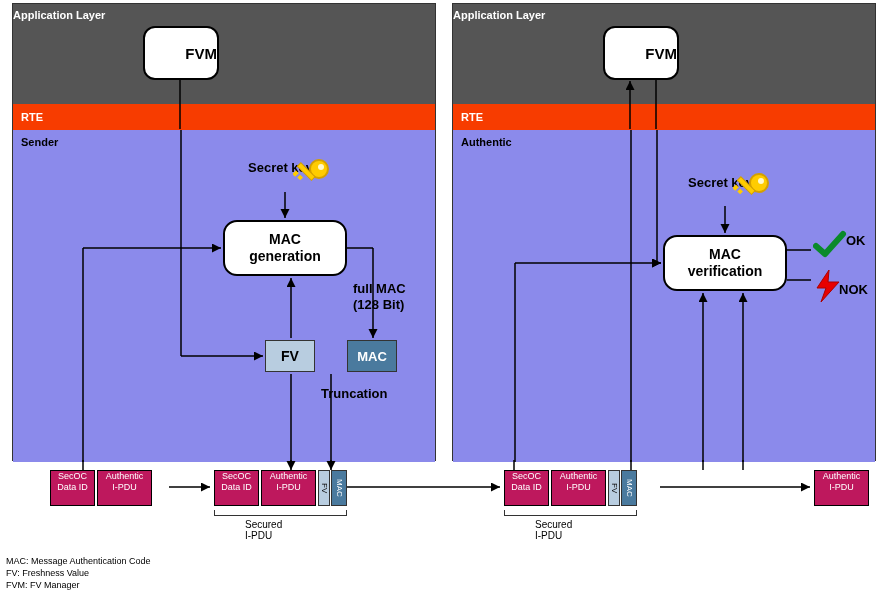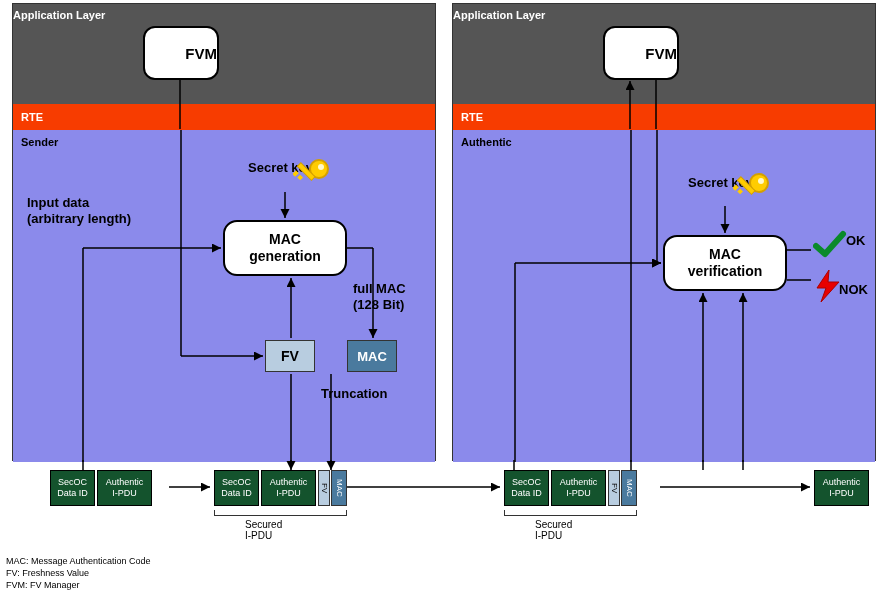--- a/index.html
+++ b/index.html
@@ -10,21 +10,21 @@
 .app-layer{background:#555;height:100px;position:relative;color:#fff;font-size:11px;font-weight:bold;padding:5px 0}
 .fvm-box{position:absolute;background:#fff;border:2px solid #000;border-radius:12px;width:76px;height:54px;display:flex;align-items:center;justify-content:flex-end;font-weight:bold;color:#000;font-size:15px}
 .rte{background:#f73c00;height:26px;color:#fff;display:flex;align-items:center;padding:0 8px;font-size:11px;font-weight:bold}
 .main{background:#8b8aeb;height:332px;position:relative}
 .main-label{position:absolute;left:8px;top:6px;font-size:11px;font-weight:bold;color:#000}
 .mac-box{position:absolute;background:#fff;border:2px solid #000;border-radius:14px;width:124px;height:56px;display:flex;align-items:center;justify-content:center;font-weight:bold;font-size:14px;text-align:center;line-height:1.25}
 .fv-small{position:absolute;background:#b8cde0;border:1px solid #333;width:50px;height:32px;display:flex;align-items:center;justify-content:center;font-weight:bold;font-size:14px}
 .mac-small{position:absolute;background:#4a7a9e;border:1px solid #333;width:50px;height:32px;display:flex;align-items:center;justify-content:center;font-weight:bold;font-size:13px;color:#fff}
 .lbl{position:absolute;font-size:13px;font-weight:bold;color:#000;line-height:1.25}
 .pdu-band{position:absolute;top:465px;height:52px}
-.blk{position:absolute;background:#14532d;color:#fff;font-size:9px;text-align:center;display:flex;align-items:center;justify-content:center;border:1px solid #000;line-height:1.2}
+.blk{position:absolute;background:#be185d;color:#fff;font-size:9px;text-align:center;display:flex;align-items:flex-start;justify-content:center;border:1px solid #000;line-height:1.2}
 .tiny-fv{position:absolute;background:#b8cde0;border:1px solid #333;width:12px;height:36px;font-size:8px;display:flex;align-items:center;justify-content:center;writing-mode:vertical-rl;text-orientation:mixed}
 .tiny-mac{position:absolute;background:#4a7a9e;border:1px solid #333;width:16px;height:36px;font-size:8px;color:#fff;display:flex;align-items:center;justify-content:center;writing-mode:vertical-rl;text-orientation:mixed}
 .bracket{position:absolute;border-bottom:1px solid #333;border-left:1px solid #333;border-right:1px solid #333;height:6px}
 .bracket-lbl{position:absolute;font-size:10px;color:#000}
 .legend{position:absolute;left:6px;top:555px;font-size:9px;line-height:1.35;color:#000}
 svg.overlay{position:absolute;left:0;top:0;pointer-events:none}
 .key-icon{position:absolute}
 .check-icon{position:absolute}
 .bolt-icon{position:absolute}
 </style>
@@ -36,22 +36,20 @@
     <span>Application Layer</span>
     <div class="fvm-box" style="left:130px;top:22px">
       <span>FVM</span>
     </div>
   </div>
   <div class="rte">
       <span>RTE</span>
     </div>
   <div class="main">
     <span class="main-label">Sender</span>
-    <div class="lbl" style="left:14px;top:65px;white-space:pre">Input data
-(arbitrary length)</div>
     <div class="lbl" style="left:235px;top:30px">Secret key K</div>
     <div class="mac-box" style="left:210px;top:90px;white-space:pre-line"><span>MAC
 generation</span></div>
     <div class="lbl" style="left:340px;top:151px;white-space:pre">full MAC
 (128 Bit)</div>
     <div class="fv-small" style="left:252px;top:210px">
         <span>FV</span>
       </div>
     <div class="mac-small" style="left:334px;top:210px">
         <span>MAC</span>

